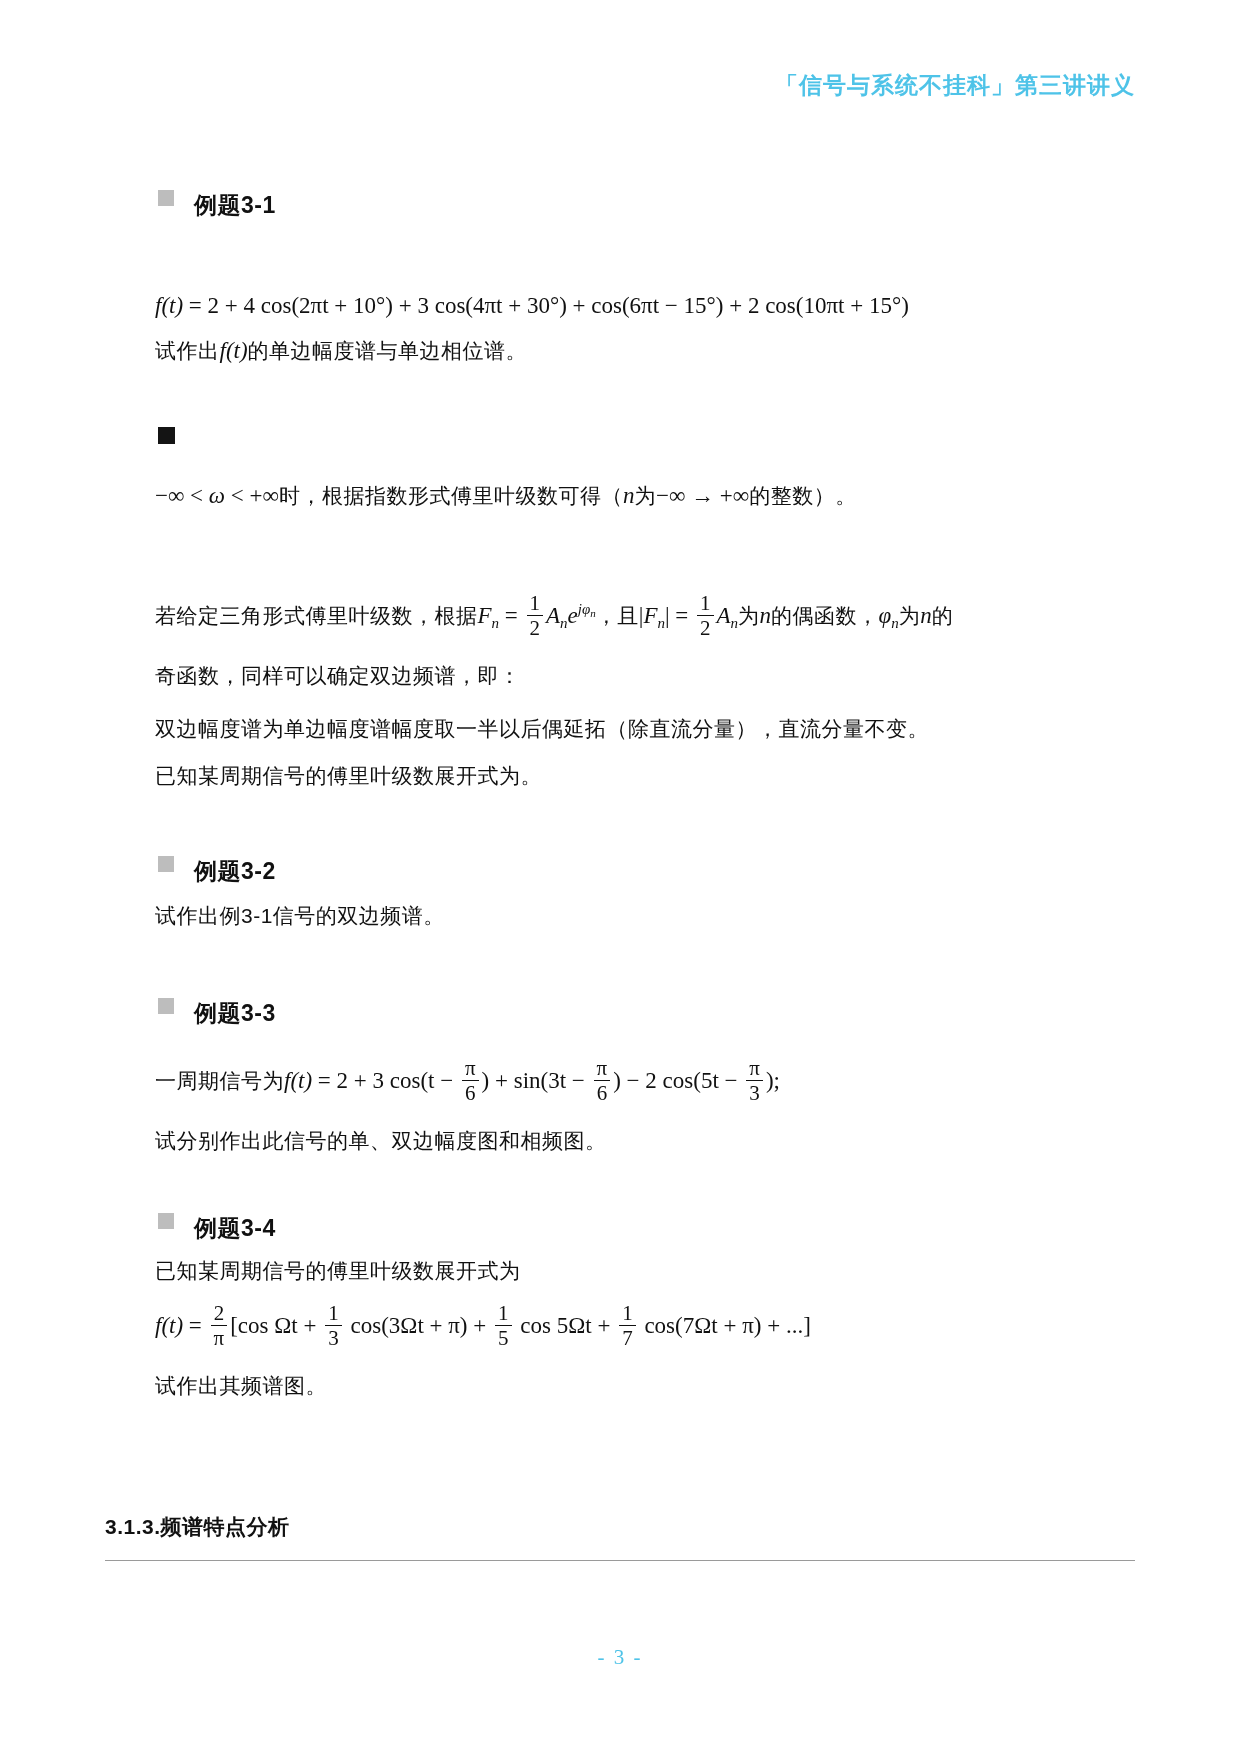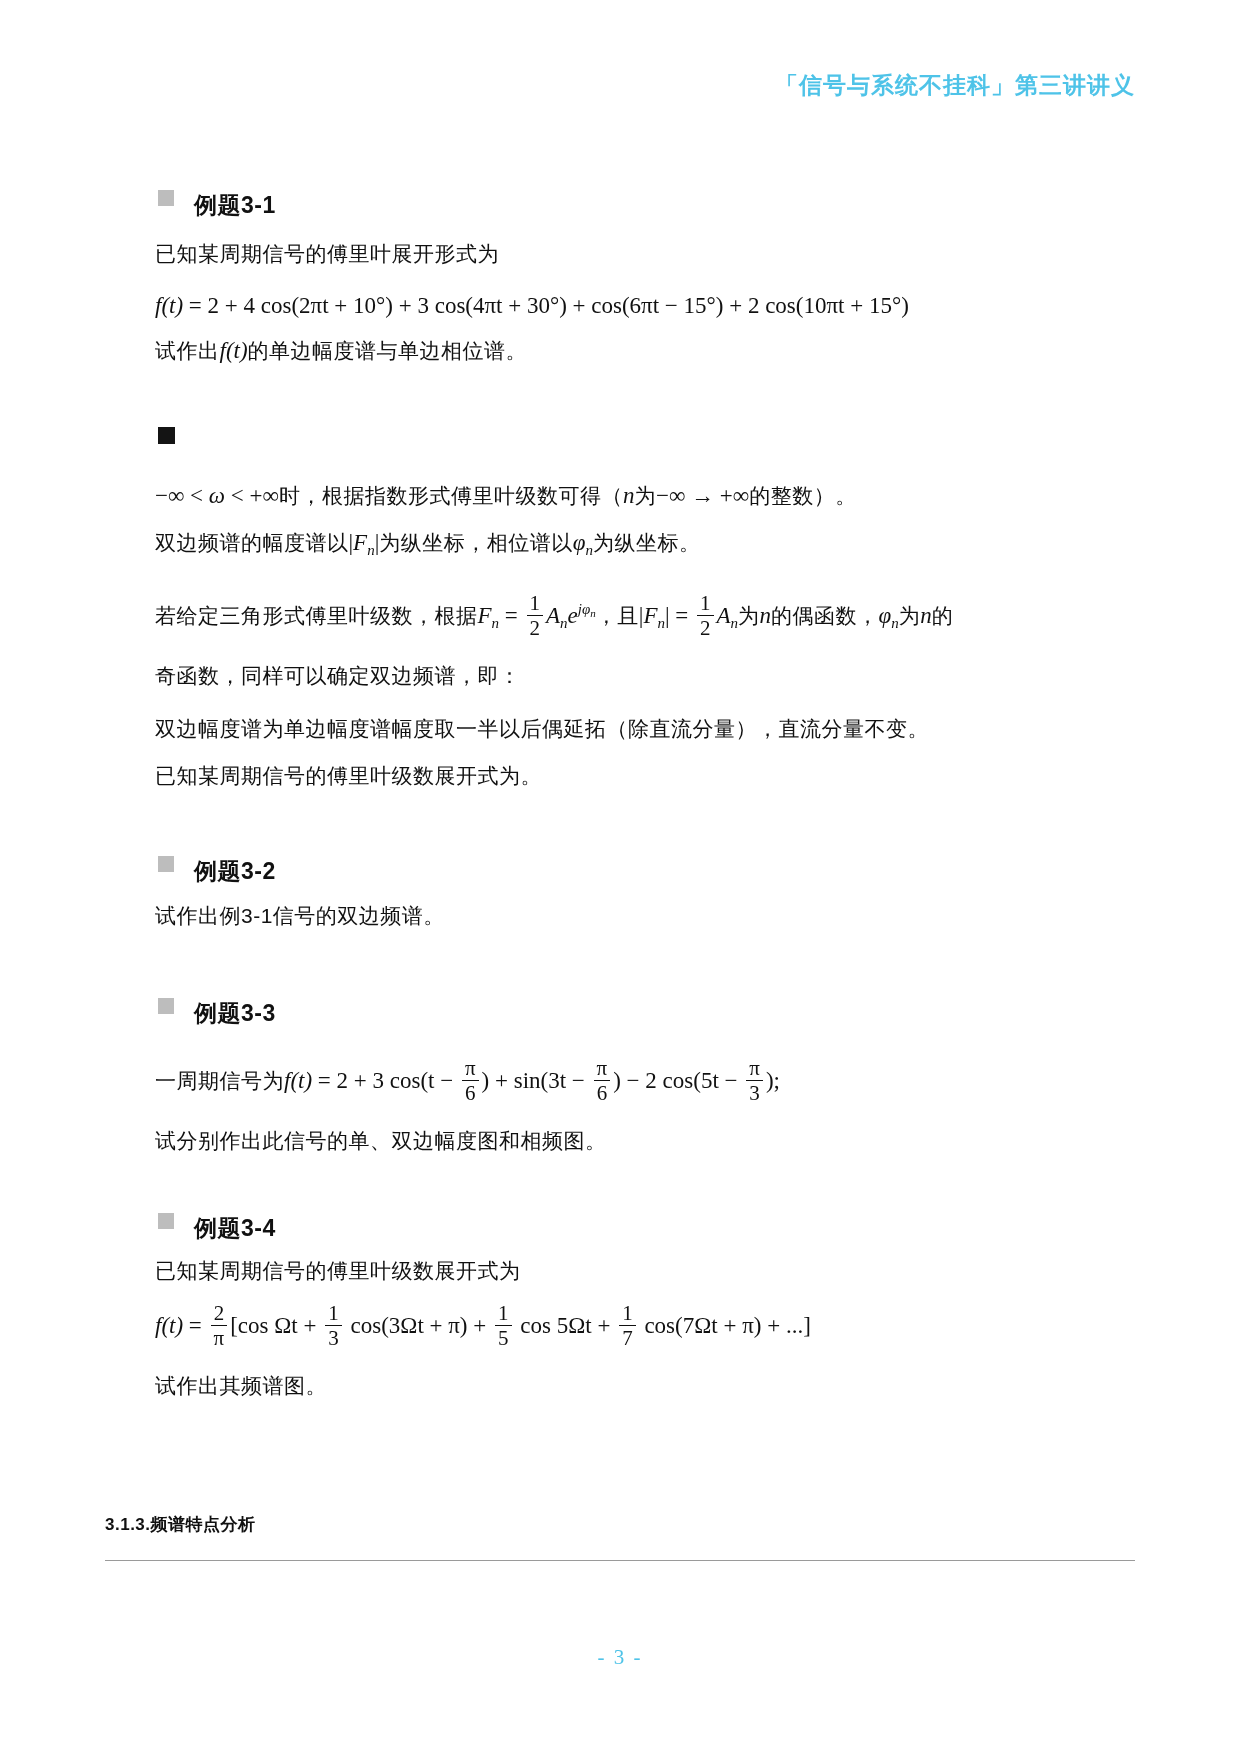--- a/index.html
+++ b/index.html
@@ -26,51 +26,49 @@
         vertical-align:9px;letter-spacing:0;}
   .mss{font-family:"Liberation Serif",serif;font-style:italic;font-size:11px;
        vertical-align:6px;letter-spacing:0;}
 
   .frac{display:inline-flex;flex-direction:column;align-items:center;vertical-align:middle;
         position:relative;top:-2px;margin:0 3px;font-family:"Liberation Serif",serif;
         font-size:21px;line-height:1.15;letter-spacing:0;}
   .frac .num{border-bottom:1.6px solid #111;padding:0 3px;}
   .frac .den{padding:0 3px;}
 
-  .h2{position:absolute;left:105px;top:1513px;font-size:17px;font-weight:bold;
+  .h2{position:absolute;left:105px;top:1513px;font-size:21px;font-weight:bold;
       letter-spacing:0.5px;color:#111;text-align:center;}
   .rule{position:absolute;left:105px;top:1560px;width:1030px;height:1px;background:#9a9a9a;}
   .footer{position:absolute;left:0;top:1645px;width:100%;text-align:center;
           font-family:"Liberation Serif",serif;font-size:21px;color:#4EC3E8;letter-spacing:2px;}
 </style>
 </head>
 <body>
 
 <div class="page">
 
   <div class="header">「信号与系统不挂科」第三讲讲义</div>
 
   <div class="ex-title" style="top:190px">
     <span class="sq gray"></span>
     <span>例题3-1</span>
   </div>
 
-  <div class="line" style="top:239px">已知某周期信号的傅里叶展开形式为</div>
 
   <div class="line" style="top:291px"><span class="mv">f(t)</span><span class="mr"> = 2 + 4 cos(2πt + 10°) + 3 cos(4πt + 30°) + cos(6πt − 15°) + 2 cos(10πt + 15°)</span></div>
 
   <div class="line" style="top:336px"><span>试作出</span><span class="mv">f(t)</span><span>的单边幅度谱与单边相位谱。</span></div>
 
   <div class="ex-title" style="top:427px;font-size:22px">
     <span class="sq black"></span>
   </div>
 
   <div class="line" style="top:481px"><span class="mr">−∞ &lt; </span><span class="mv">ω</span><span class="mr"> &lt; +∞</span><span>时，根据指数形式傅里叶级数可得（</span><span class="mv">n</span><span>为</span><span class="mr">−∞ → +∞</span><span>的整数）。</span></div>
 
-  <div class="line" style="top:528px"><span>双边频谱的幅度谱以</span><span class="mr">|</span><span class="mv">F</span><span class="msub">n</span><span class="mr">|</span><span>为纵坐标，相位谱以</span><span class="mv">φ</span><span class="msub">n</span><span>为纵坐标。</span></div>
 
   <div class="line" style="top:593px"><span>若给定三角形式傅里叶级数，根据</span><span class="mv">F</span><span class="msub">n</span><span class="mr"> = </span><span class="frac">
         <span class="num">1</span>
         <span class="den">2</span>
       </span><span class="mv">A</span><span class="msub">n</span><span class="mv">e</span><span class="msup">jφ</span><span class="mss">n</span><span>，且</span><span class="mr">|</span><span class="mv">F</span><span class="msub">n</span><span class="mr">| = </span><span class="frac">
         <span class="num">1</span>
         <span class="den">2</span>
       </span><span class="mv">A</span><span class="msub">n</span><span>为</span><span class="mv">n</span><span>的偶函数，</span><span class="mv">φ</span><span class="msub">n</span><span>为</span><span class="mv">n</span><span>的</span></div>
 
   <div class="line" style="top:661px">奇函数，同样可以确定双边频谱，即：</div>

